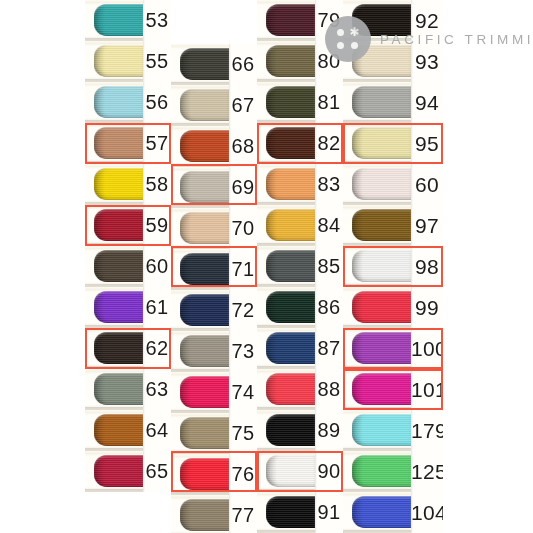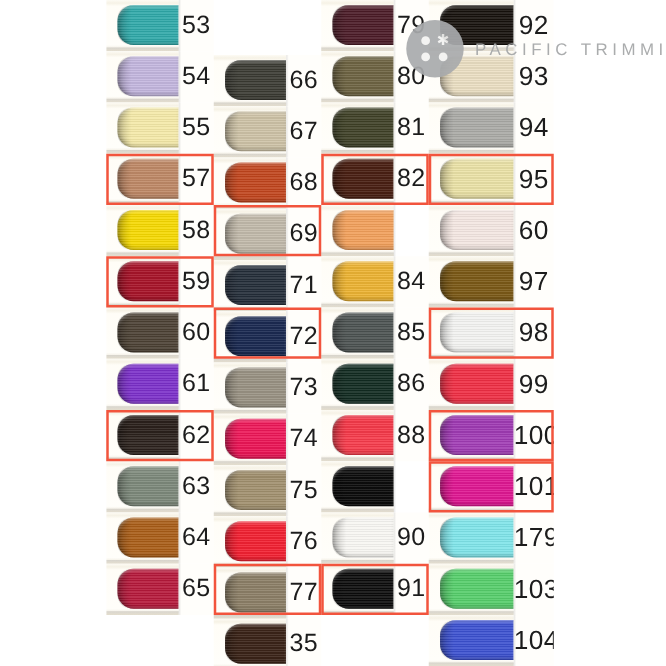--- a/index.html
+++ b/index.html
@@ -201,31 +201,31 @@
       <div class="row">
         <div class="card">
           <div class="ribbon" style="background: rgb(47, 168, 168);"></div>
         </div>
         <div class="numcell">53</div>
         <div class="seam"></div>
         <div class="rowedge"></div>
       </div>
       <div class="row">
         <div class="card">
-          <div class="ribbon" style="background: rgb(197, 184, 224);"></div>
-        </div>
-        <div class="numcell">54</div>
-        <div class="seam"></div>
-        <div class="rowedge"></div>
-      </div>
-      <div class="row">
-        <div class="card">
           <div class="ribbon" style="background: rgb(244, 233, 168);"></div>
         </div>
         <div class="numcell">55</div>
+        <div class="seam"></div>
+        <div class="rowedge"></div>
+      </div>
+      <div class="row">
+        <div class="card">
+          <div class="ribbon" style="background: rgb(156, 216, 226);"></div>
+        </div>
+        <div class="numcell">56</div>
         <div class="seam"></div>
         <div class="rowedge"></div>
       </div>
       <div class="row">
         <div class="card">
           <div class="ribbon" style="background: rgb(192, 138, 104);"></div>
         </div>
         <div class="numcell">57</div>
         <div class="seam"></div>
         <div class="rowedge"></div>
@@ -323,20 +323,28 @@
       <div class="row">
         <div class="card">
           <div class="ribbon" style="background: rgb(195, 187, 172);"></div>
         </div>
         <div class="numcell">69</div>
         <div class="seam"></div>
         <div class="rowedge"></div>
       </div>
       <div class="row">
         <div class="card">
+          <div class="ribbon" style="background: rgb(226, 194, 160);"></div>
+        </div>
+        <div class="numcell">70</div>
+        <div class="seam"></div>
+        <div class="rowedge"></div>
+      </div>
+      <div class="row">
+        <div class="card">
           <div class="ribbon" style="background: rgb(35, 44, 56);"></div>
         </div>
         <div class="numcell">71</div>
         <div class="seam"></div>
         <div class="rowedge"></div>
       </div>
       <div class="row">
         <div class="card">
           <div class="ribbon" style="background: rgb(27, 42, 82);"></div>
         </div>
@@ -423,20 +431,21 @@
           <div class="ribbon" style="background: rgb(74, 32, 19);"></div>
         </div>
         <div class="numcell">82</div>
         <div class="seam"></div>
         <div class="rowedge"></div>
       </div>
       <div class="row">
         <div class="card">
           <div class="ribbon" style="background: rgb(241, 159, 90);"></div>
         </div>
+        <div class="numcell">83</div>
         <div class="seam"></div>
         <div class="rowedge"></div>
       </div>
       <div class="row">
         <div class="card">
           <div class="ribbon" style="background: rgb(237, 180, 52);"></div>
         </div>
         <div class="numcell">84</div>
         <div class="seam"></div>
         <div class="rowedge"></div>
@@ -452,30 +461,39 @@
       <div class="row">
         <div class="card">
           <div class="ribbon" style="background: rgb(17, 42, 32);"></div>
         </div>
         <div class="numcell">86</div>
         <div class="seam"></div>
         <div class="rowedge"></div>
       </div>
       <div class="row">
         <div class="card">
+          <div class="ribbon" style="background: rgb(29, 58, 110);"></div>
+        </div>
+        <div class="numcell">87</div>
+        <div class="seam"></div>
+        <div class="rowedge"></div>
+      </div>
+      <div class="row">
+        <div class="card">
           <div class="ribbon" style="background: rgb(245, 58, 74);"></div>
         </div>
         <div class="numcell">88</div>
         <div class="seam"></div>
         <div class="rowedge"></div>
       </div>
       <div class="row">
         <div class="card">
           <div class="ribbon" style="background: rgb(12, 12, 12);"></div>
         </div>
+        <div class="numcell">89</div>
         <div class="seam"></div>
         <div class="rowedge"></div>
       </div>
       <div class="row">
         <div class="card">
           <div class="ribbon" style="background: rgb(247, 246, 242);"></div>
         </div>
         <div class="numcell">90</div>
         <div class="seam"></div>
         <div class="rowedge"></div>
@@ -575,21 +593,21 @@
           <div class="ribbon" style="background: rgb(127, 228, 233);"></div>
         </div>
         <div class="numcell">179</div>
         <div class="seam"></div>
         <div class="rowedge"></div>
       </div>
       <div class="row">
         <div class="card">
           <div class="ribbon" style="background: rgb(85, 205, 106);"></div>
         </div>
-        <div class="numcell">103</div>
+        <div class="numcell">125</div>
         <div class="seam"></div>
         <div class="rowedge"></div>
       </div>
       <div class="row">
         <div class="card">
           <div class="ribbon" style="background: rgb(59, 80, 207);"></div>
         </div>
         <div class="numcell">104</div>
         <div class="seam"></div>
         <div class="rowedge"></div>

